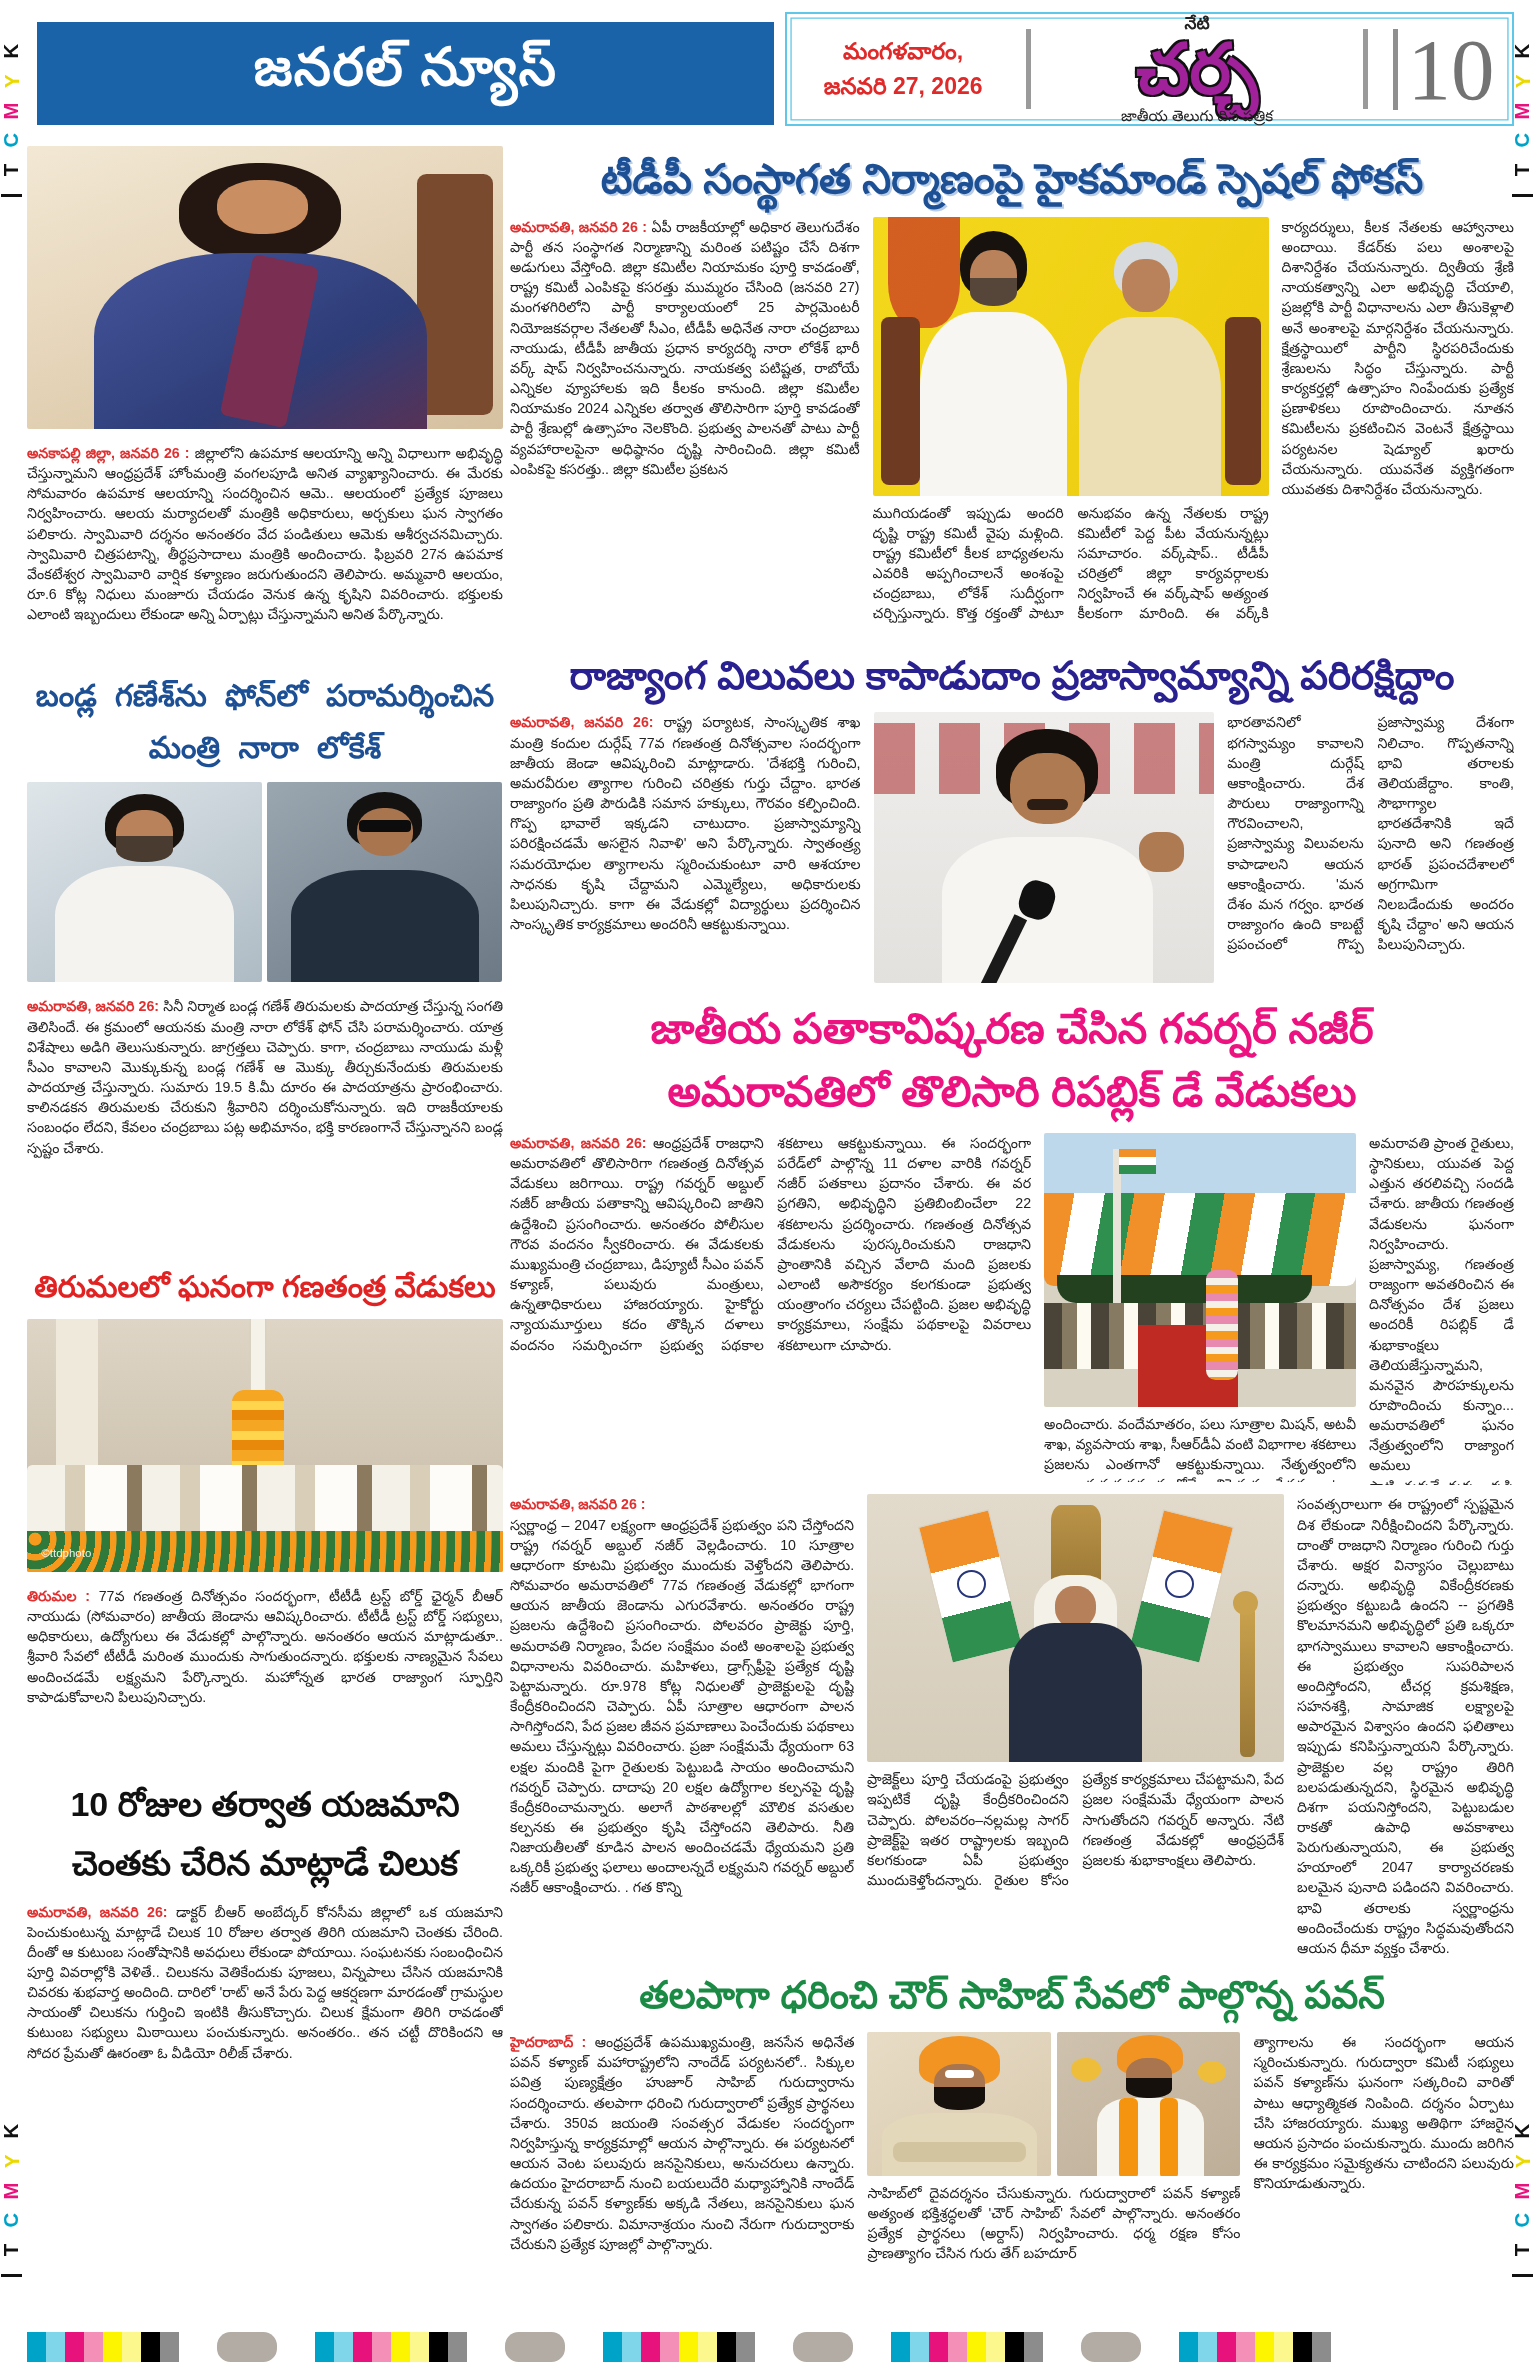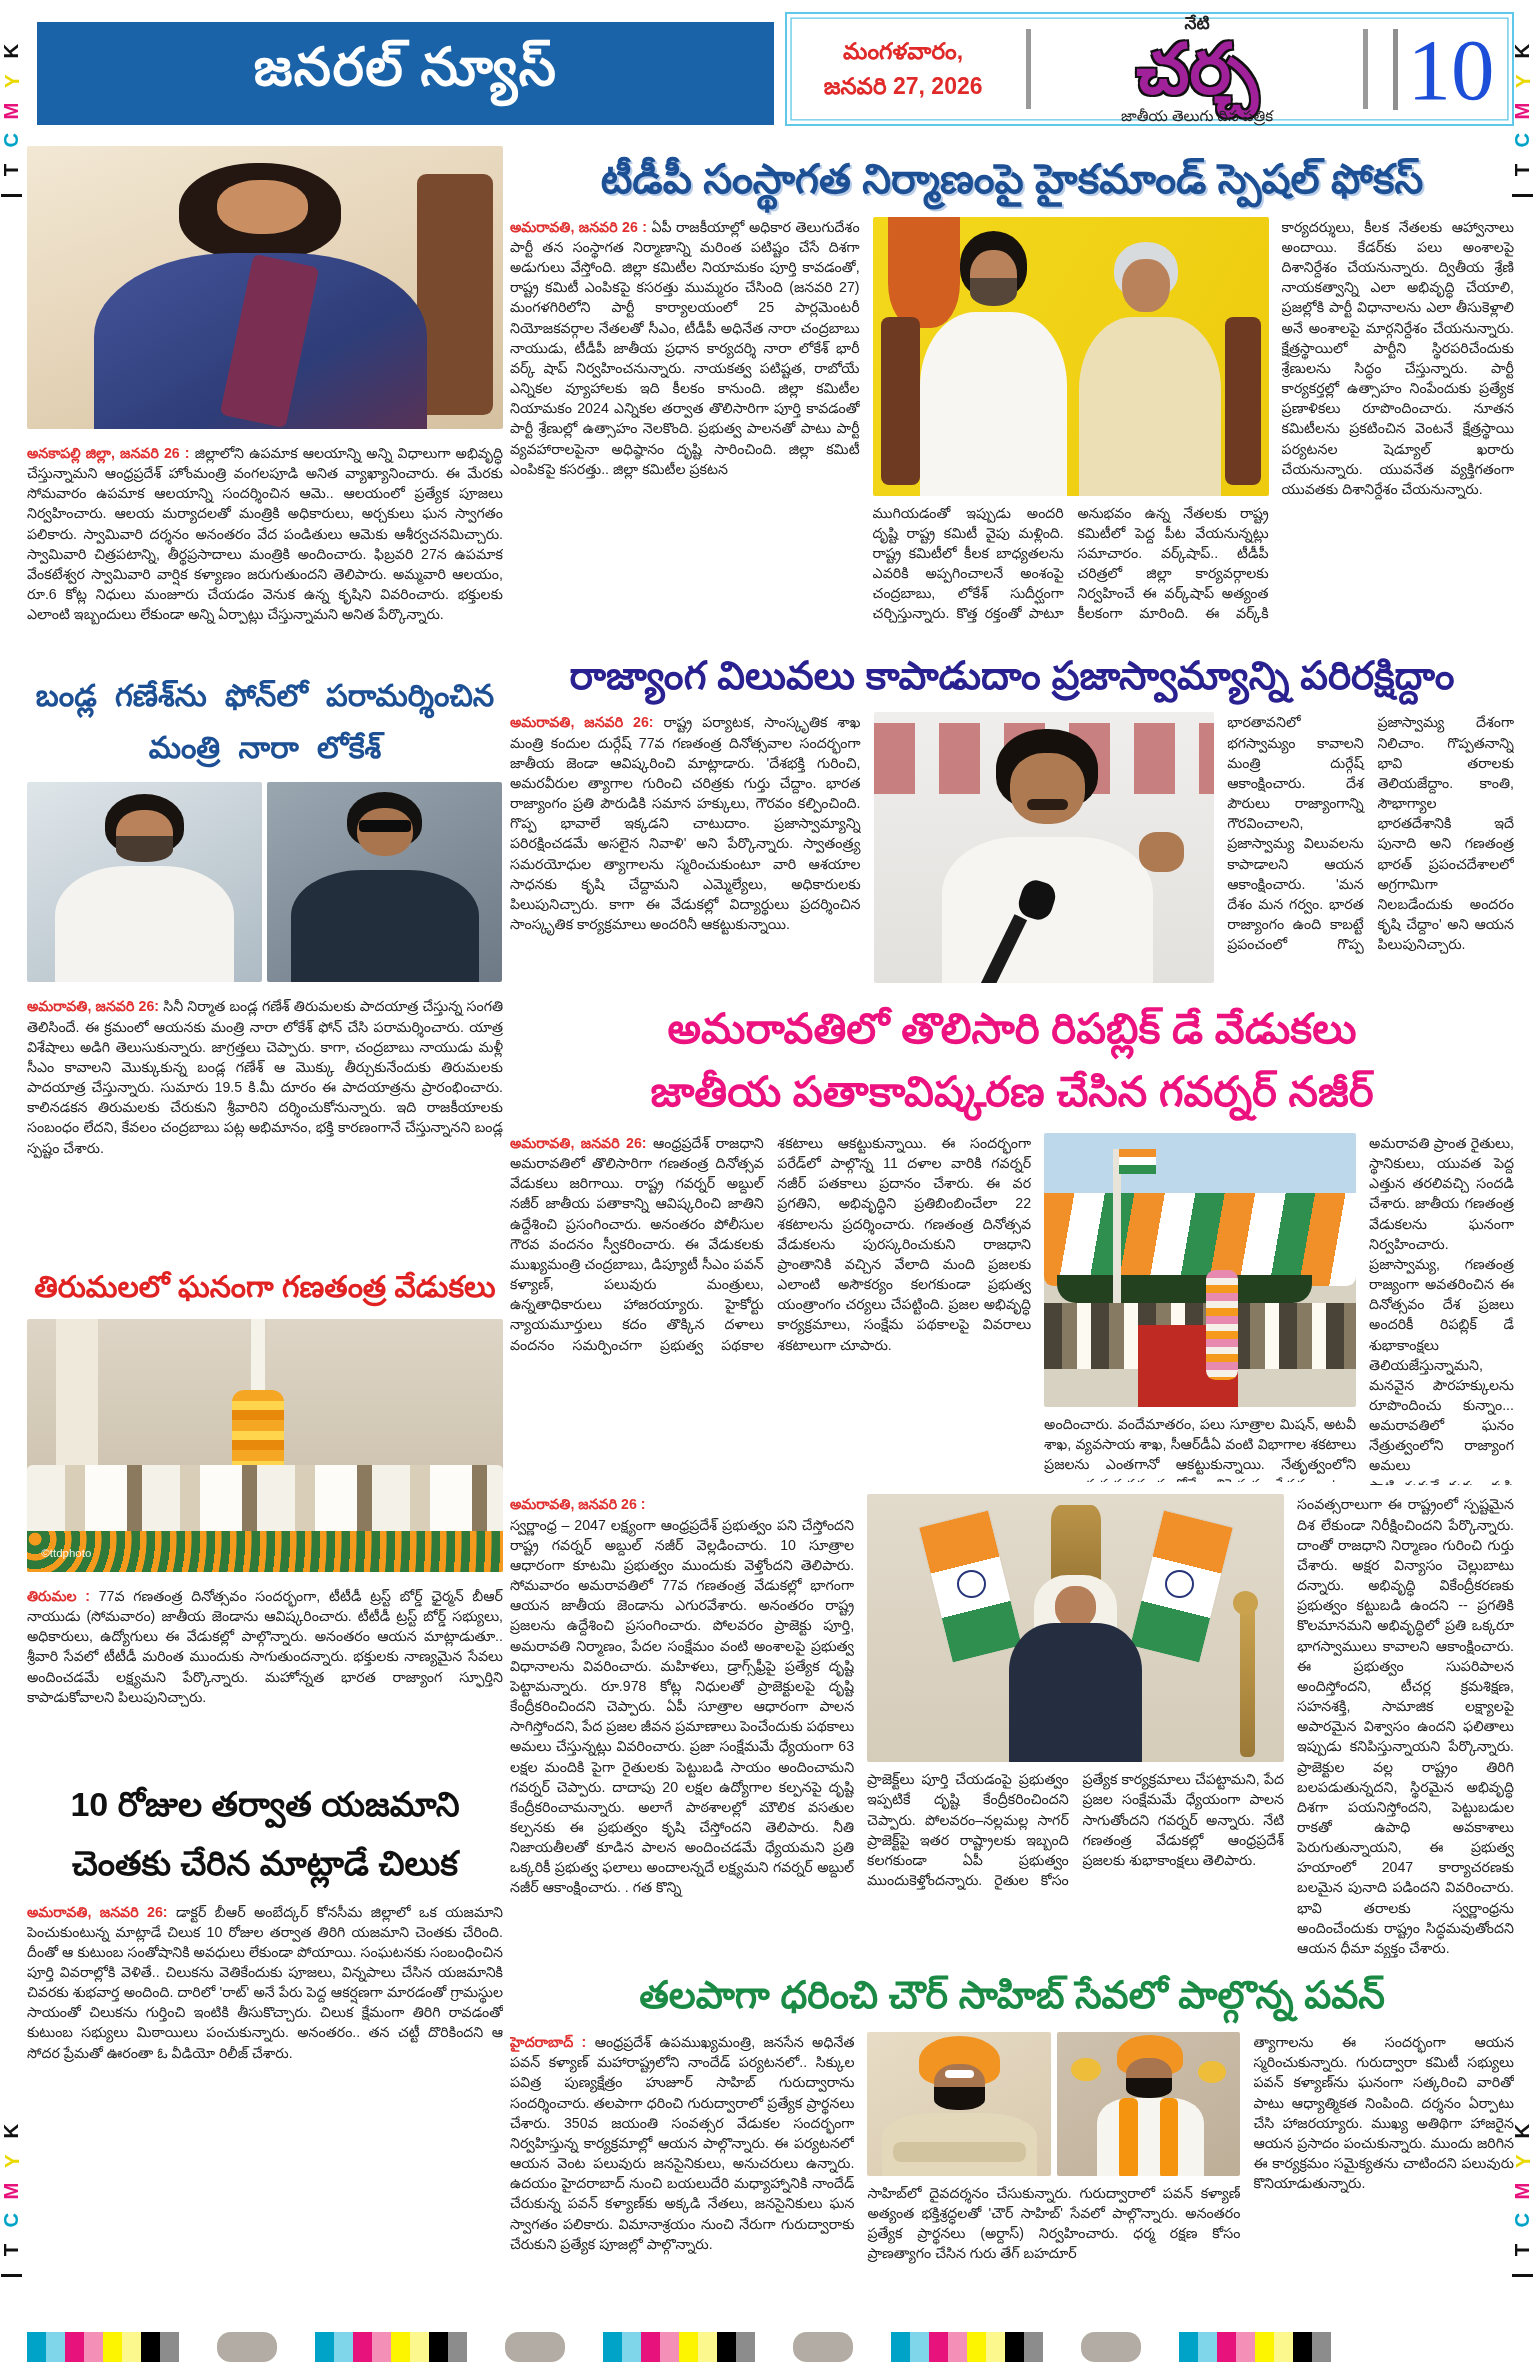--- a/index.html
+++ b/index.html
@@ -21,21 +21,21 @@
               display:flex;align-items:center;padding:0 17.6px;box-sizing:border-box;background:#fff;}
   .hdr-date{width:197px;text-align:center;color:#e02a2a;font-weight:bold;font-size:23px;line-height:1.55;}
   .hdr-div{width:4.7px;height:80px;background:#9a9a9a;margin:0 24.4px;flex:none;}
   .hdr-logo{flex:1;display:flex;flex-direction:column;align-items:center;justify-content:center;line-height:1;}
   .hdr-logo .neti{font-size:17px;font-weight:bold;color:#222;margin-bottom:1.4px;}
   .hdr-logo .charcha{font-size:70px;font-weight:bold;color:#a1219b;
       text-shadow:-2px -2px 0 #111,2px -2px 0 #111,-2px 2px 0 #111,2px 2px 0 #111;}
   .hdr-logo .tag{font-size:15px;font-weight:normal;color:#222;margin-top:4.1px;}
   .hdr-page{display:flex;align-items:center;}
   .hdr-page .bar{width:5.4px;height:81px;background:#8f8f8f;margin-right:9.5px;}
-  .hdr-page .num{font-family:"Liberation Serif",serif;font-size:87px;color:#1d4ed8;line-height:1;}
+  .hdr-page .num{font-family:"Liberation Serif",serif;font-size:87px;color:#737373;line-height:1;}
   
   .body-txt{font-size:14.2px;line-height:1.42;text-align:justify;overflow:hidden;color:#222;}
   .dl{color:#e03030;font-weight:bold;}
   .hl{font-weight:bold;text-align:center;}
   
   .colL{position:absolute;left:27px;top:139px;width:476px;}
   .hl-green{color:#1e8a3c;font-size:32px;line-height:1.75;}
   .hl-blue2{color:#1c4f93;font-size:30.5px;line-height:1.7;margin-top:13.6px;font-family:Liberation Mono, monospace;}
   .hl-red{color:#e02222;font-size:30px;line-height:1.6;margin-top:11px;}
   .hl-black{color:#111;font-size:34px;line-height:1.72;margin-top:12.2px;}
@@ -309,22 +309,22 @@
         <div class="mic"></div>
         <div class="stem"></div>
         <div class="hand"></div>
       </div>
       <p class="body-txt mcol two-cols" style="width:288px;margin:0">
         <span>భారతావనిలో భగస్వామ్యం కావాలని మంత్రి దుర్గేష్ ఆకాంక్షించారు. దేశ పౌరులు రాజ్యాంగాన్ని గౌరవించాలని, ప్రజాస్వామ్య విలువలను కాపాడాలని ఆయన ఆకాంక్షించారు. 'మన దేశం మన గర్వం. భారత రాజ్యాంగం ఉంది కాబట్టే ప్రపంచంలో గొప్ప ప్రజాస్వామ్య దేశంగా నిలిచాం. గొప్పతనాన్ని భావి తరాలకు తెలియజేద్దాం. కాంతి, సౌభాగ్యాల భారతదేశానికి ఇదే పునాది అని గణతంత్ర భారత్ ప్రపంచదేశాలలో అగ్రగామిగా నిలబడేందుకు అందరం కృషి చేద్దాం' అని ఆయన పిలుపునిచ్చారు.</span>
       </p>
     </div>
 
     <div class="hl hl-pink">
+      <div>జాతీయ పతాకావిష్కరణ చేసిన గవర్నర్ నజీర్</div>
       <div>అమరావతిలో తొలిసారి రిపబ్లిక్ డే వేడుకలు</div>
-      <div>జాతీయ పతాకావిష్కరణ చేసిన గవర్నర్ నజీర్</div>
     </div>
     <div class="mrow" style="height:352px">
       <p class="body-txt mcol two-cols" style="width:525px;margin:0">
         <span class="dl">అమరావతి, జనవరి 26:</span>
         <span>ఆంధ్రప్రదేశ్ రాజధాని అమరావతిలో తొలిసారిగా గణతంత్ర దినోత్సవ వేడుకలు జరిగాయి. రాష్ట్ర గవర్నర్ అబ్దుల్ నజీర్ జాతీయ పతాకాన్ని ఆవిష్కరించి జాతిని ఉద్దేశించి ప్రసంగించారు. అనంతరం పోలీసుల గౌరవ వందనం స్వీకరించారు. ఈ వేడుకలకు ముఖ్యమంత్రి చంద్రబాబు, డిప్యూటీ సీఎం పవన్ కళ్యాణ్, పలువురు మంత్రులు, ఉన్నతాధికారులు హాజరయ్యారు. హైకోర్టు న్యాయమూర్తులు కదం తొక్కిన దళాలు వందనం సమర్పించగా ప్రభుత్వ పథకాల శకటాలు ఆకట్టుకున్నాయి. ఈ సందర్భంగా పరేడ్‌లో పాల్గొన్న 11 దళాల వారికి గవర్నర్ నజీర్ పతకాలు ప్రదానం చేశారు. ఈ వర ప్రగతిని, అభివృద్ధిని ప్రతిబింబించేలా 22 శకటాలను ప్రదర్శించారు. గణతంత్ర దినోత్సవ వేడుకలను పురస్కరించుకుని రాజధాని ప్రాంతానికి వచ్చిన వేలాది మంది ప్రజలకు ఎలాంటి అసౌకర్యం కలగకుండా ప్రభుత్వ యంత్రాంగం చర్యలు చేపట్టింది. ప్రజల అభివృద్ధి కార్యక్రమాలు, సంక్షేమ పథకాలపై వివరాలు శకటాలుగా చూపారు.</span>
       </p>
       <div class="stack" style="width:312px">
         <div class="ph ph-dais">
           <div class="canopy"></div>
           <div class="scallop"></div>

